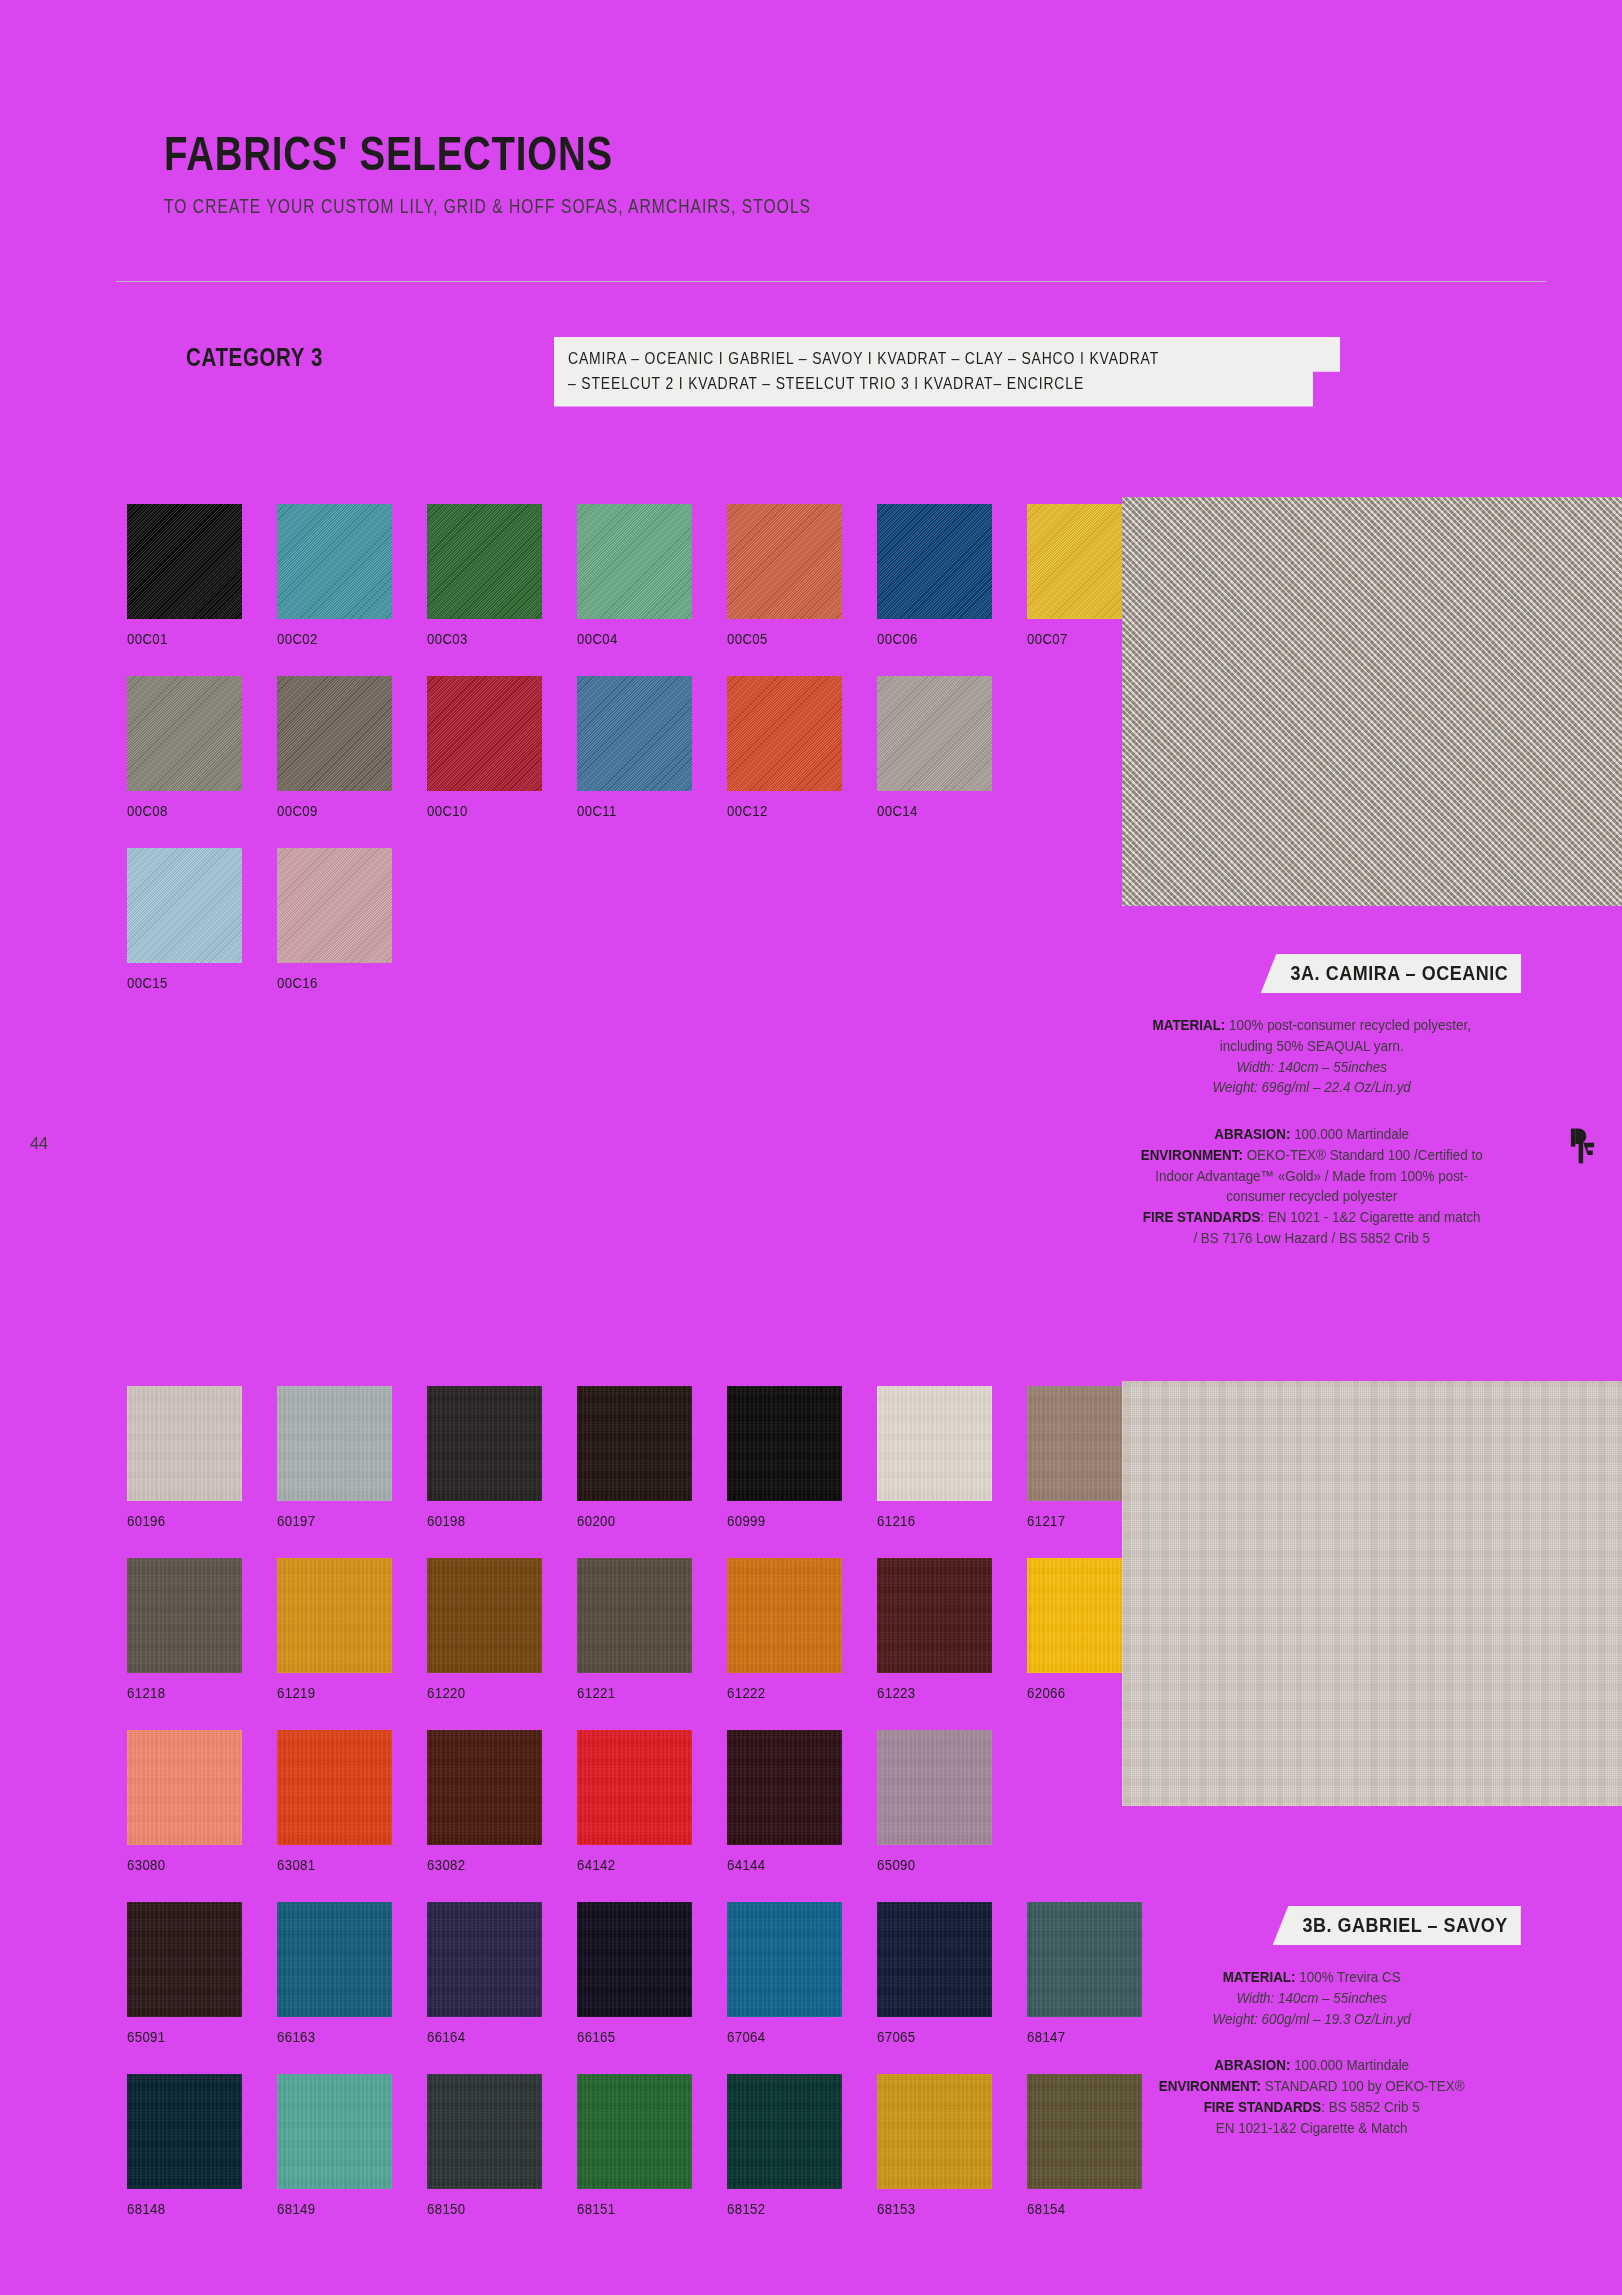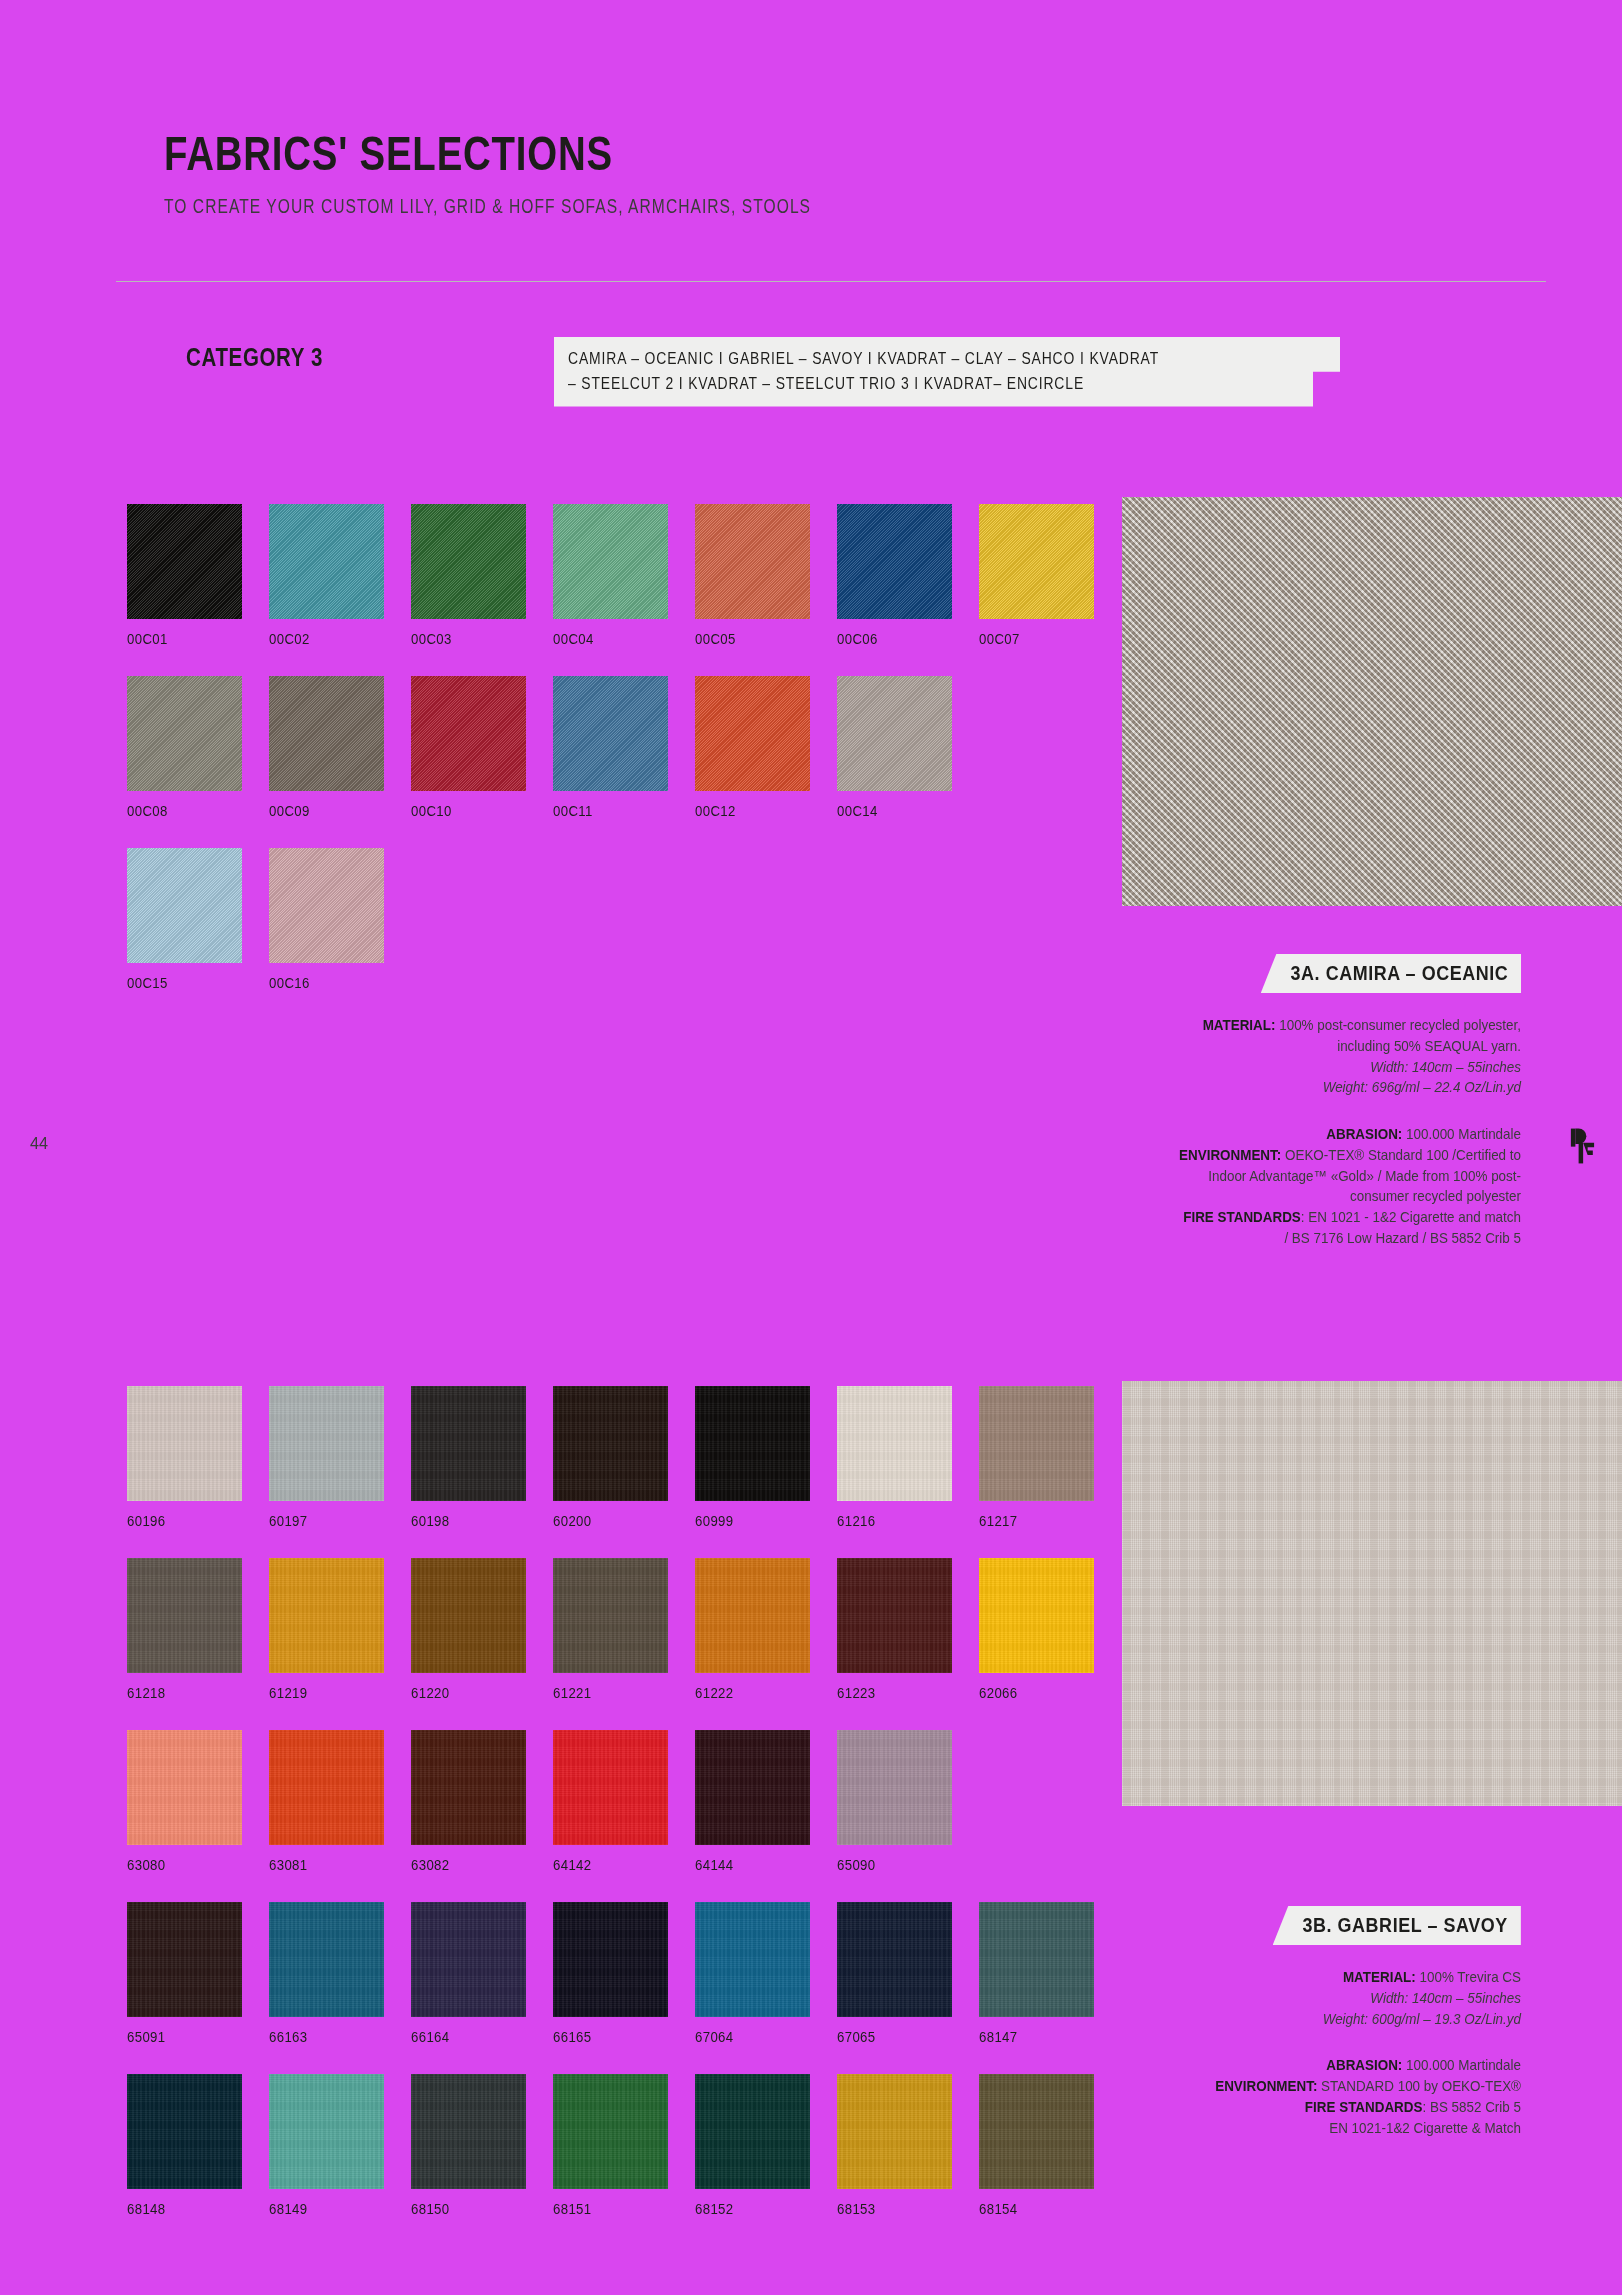--- a/index.html
+++ b/index.html
@@ -92,21 +92,21 @@
     transform: scaleX(0.86);
     transform-origin: left center;
     white-space: nowrap;
   }
 
   
   .swatch-grid {
     position: absolute;
     display: grid;
     grid-template-columns: repeat(7, 142px);
-    column-gap: 0px;
+    column-gap: 8px;
   }
   .swatch-cell {
     width: 142px;
   }
   .swatch-chip {
     width: 115px;
     height: 115px;
     position: relative;
     overflow: hidden;
   }
@@ -186,21 +186,21 @@
         rgba(140,128,120,0.10) 0.6px, rgba(140,128,120,0.10) 1.9px),
       repeating-linear-gradient(0deg,
         rgba(255,255,255,0.12) 0px, rgba(255,255,255,0.12) 0.6px,
         rgba(140,128,120,0.08) 0.6px, rgba(140,128,120,0.08) 1.9px);
   }
 
   
   .info-panel {
     position: absolute;
     width: 455px;
-    text-align: right;
+    text-align: center;
   }
   #info-oceanic { left: 1066px; top: 954px; }
   #info-savoy   { left: 1066px; top: 1906px; }
 
   .info-title-wrap {
     display: flex;
     justify-content: flex-end;
   }
   .info-title {
     background: #efefee;

